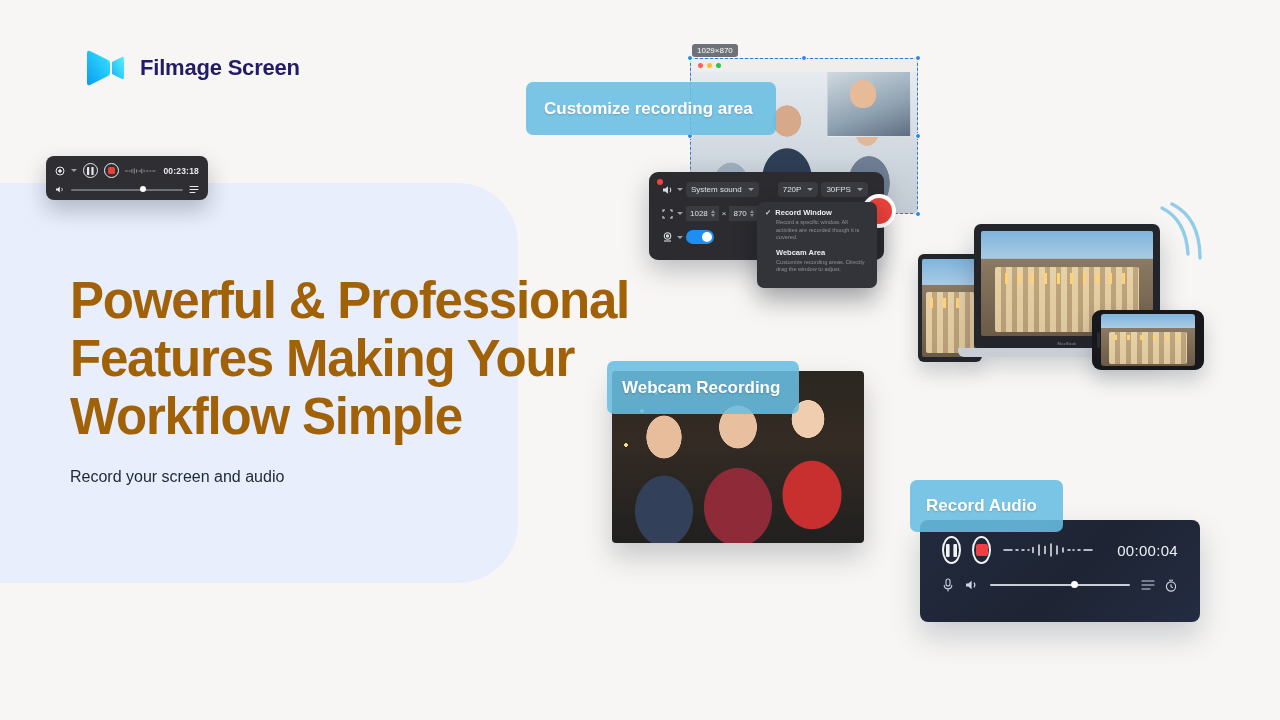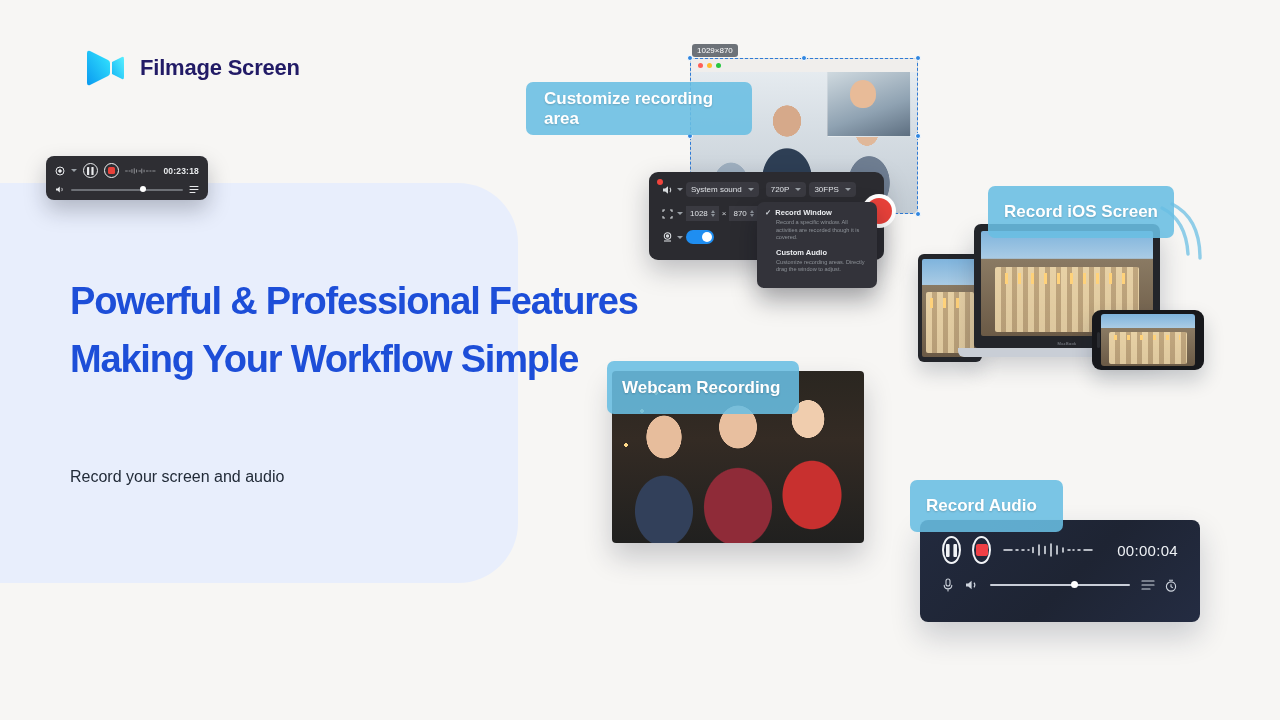--- a/index.html
+++ b/index.html
@@ -15,22 +15,22 @@
   .hero-panel{
     position:absolute; left:-60px; top:183px; width:578px; height:400px;
     background:#e8eefc; border-radius:60px;
   }
   .logo-row{ position:absolute; left:84px; top:49px; display:flex; align-items:center; gap:14px; }
   .logo-mark{ width:42px; height:38px; position:relative; }
   .logo-text{ font-size:22px; font-weight:bold; color:#221b66; letter-spacing:-0.2px; white-space:nowrap;}
 
   .headline{
     position:absolute; left:70px; top:272px; width:620px;
-    font-size:38px; line-height:58px; font-weight:bold;
-    color:#1d4ed8; letter-spacing:-1.2px;
+    font-size:51px; line-height:58px; font-weight:bold;
+    color:#a16207; letter-spacing:-1.2px;
   }
   .subline{
     position:absolute; left:70px; top:468px;
     font-size:16px; color:#222b38;
   }
 
   
   .chip{
     position:absolute; color:#ffffff; font-weight:bold;
     background:rgba(105,190,226,.88);
@@ -275,21 +275,21 @@
         <svg width="13" height="12" viewBox="0 0 13 12" fill="none" stroke="#d8dbde" stroke-width="1.1">
           <path d="M2 4.5h2.2L7 2.2v7.6L4.2 7.5H2z" fill="#d8dbde" stroke="none"></path>
           <path d="M9 3.8c1 1.4 1 3 0 4.4"></path>
         </svg>
       </span>
       <span class="caret"></span>
       <span class="tb-sel">
         <span>System sound</span>
         <span class="caret"></span>
       </span>
-      <span class="tb-sel" style="margin-left:4px">
+      <span class="tb-sel" style="margin-left:16px">
         <span>720P</span>
         <span class="caret"></span>
       </span>
       <span class="tb-sel">
         <span>30FPS</span>
         <span class="caret"></span>
       </span>
     </div>
 
     <div class="tb-row">
@@ -340,27 +340,27 @@
   <div class="dd">
     <div class="dd-item">
       <div class="dd-title">
         <span class="dd-check">✓</span>
         <span>Record Window</span>
       </div>
       <div class="dd-desc">Record a specific window. All activities are recorded though it is covered.</div>
     </div>
     <div class="dd-item plain">
       <div class="dd-title">
-        <span>Custom Audio</span>
+        <span>Webcam Area</span>
       </div>
       <div class="dd-desc">Customize recording areas. Directly drag the window to adjust.</div>
     </div>
   </div>
 
-  <div class="chip" style="left:526px;top:82px;width:226px;height:53px;padding:0 18px;font-size:17px;">
+  <div class="chip" style="left:526px;top:82px;width:250px;height:53px;padding:0 18px;font-size:17px;">
     <span>Customize recording area</span>
   </div>
 
   <div class="devices">
     <svg class="waves" viewBox="0 0 70 80" fill="none" stroke="#8fcde8" stroke-width="3.4" stroke-linecap="round">
       <path d="M24 14 Q48 26 50 60"></path>
       <path d="M34 10 Q62 24 62 64"></path>
     </svg>
     <div class="tablet">
         <div class="scene"></div>
@@ -368,23 +368,20 @@
     <div class="mac">
       <div class="scene"></div>
       <div class="mac-label">MacBook</div>
       <div class="mac-foot"></div>
     </div>
     <div class="phone">
         <div class="scene"></div>
       </div>
   </div>
 
-  <div class="chip" style="left:988px;top:186px;width:186px;height:52px;padding:0 16px;font-size:17px;">
-    <span>Record iOS Screen</span>
-  </div>
 
   <div class="webcam">
     <div class="webcam-img"></div>
   </div>
 
   <div class="wc-bar">
     <div class="wc-row">
       <span class="tb-icn" style="width:10px;height:10px">
         <svg width="10" height="10" viewBox="0 0 10 10" fill="none" stroke="#e8eaec" stroke-width="1">
           <circle cx="5" cy="5" r="4"></circle>

